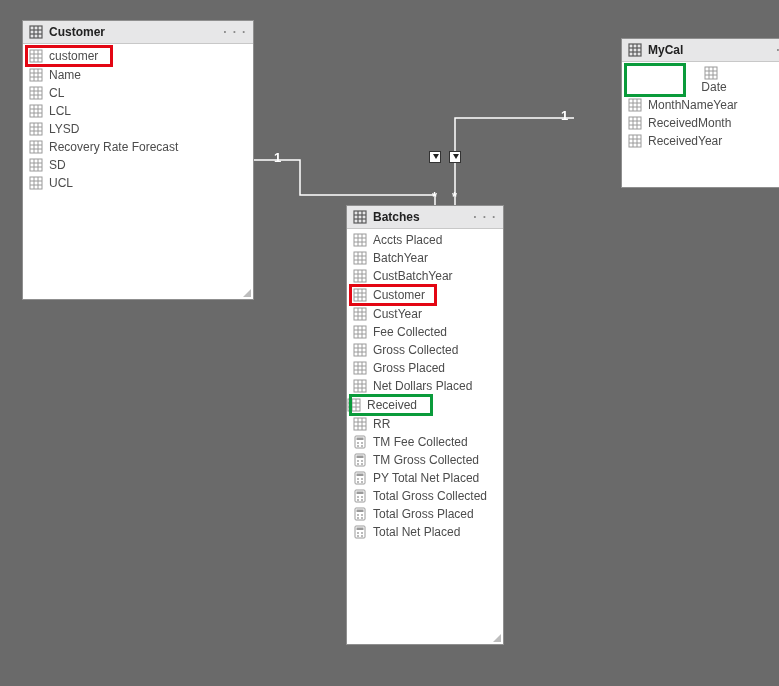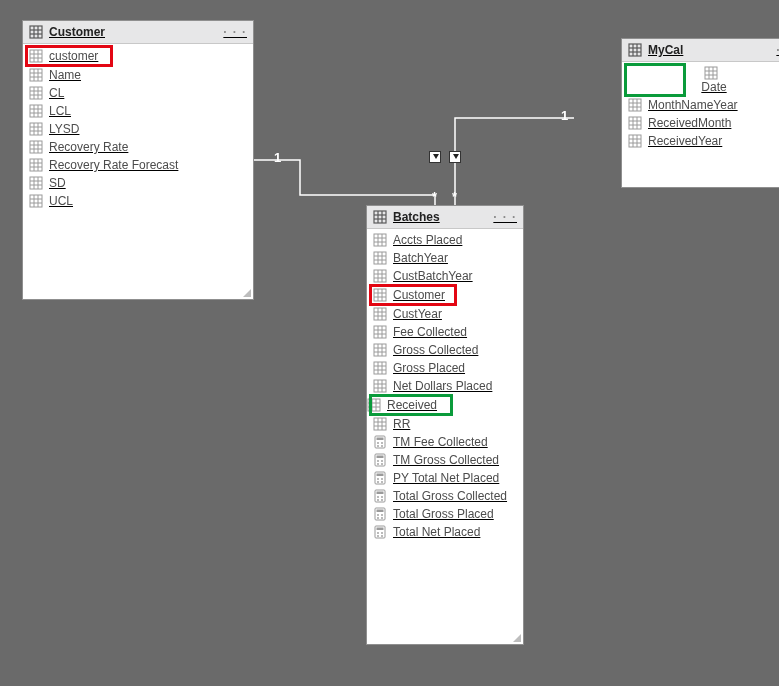--- a/index.html
+++ b/index.html
@@ -12,21 +12,20 @@
     position: relative;
     overflow: hidden;
   }
   .table {
     position: absolute;
     background: #fff;
     border: 1px solid #8f8f8f;
     display: flex;
     flex-direction: column;
     box-shadow: 0 0 0 rgba(0,0,0,0);
-    text-decoration: underline;
   }
   .thead {
     background: #e7e7e8;
     display: flex;
     align-items: center;
     padding: 4px 6px;
     border-bottom: 1px solid #c8c8c8;
     cursor: move;
   }
   .thead .ticon { margin-right: 6px; }
@@ -182,28 +181,20 @@
         <span class="ftxt" data-name="field-label">LCL</span>
       </div>
       <div class="field" data-name="field-customer-lysd">
         <span class="ficon" data-name="column-icon">
           <svg class="field-icon" width="14" height="14">
             <use href="#ico-column"></use>
           </svg>
         </span>
         <span class="ftxt" data-name="field-label">LYSD</span>
       </div>
-      <div class="field" data-name="field-customer-recovery-rate">
-        <span class="ficon" data-name="column-icon">
-          <svg class="field-icon" width="14" height="14">
-            <use href="#ico-column"></use>
-          </svg>
-        </span>
-        <span class="ftxt" data-name="field-label">Recovery Rate</span>
-      </div>
       <div class="field" data-name="field-customer-recovery-rate-forecast">
         <span class="ficon" data-name="column-icon">
           <svg class="field-icon" width="14" height="14">
             <use href="#ico-column"></use>
           </svg>
         </span>
         <span class="ftxt" data-name="field-label">Recovery Rate Forecast</span>
       </div>
       <div class="field" data-name="field-customer-sd">
         <span class="ficon" data-name="column-icon">
@@ -265,21 +256,21 @@
           <svg class="field-icon" width="14" height="14">
             <use href="#ico-column"></use>
           </svg>
         </span>
         <span class="ftxt" data-name="field-label">ReceivedYear</span>
       </div>
     </div>
   <div class="resize" data-name="resize-handle"></div>
 </div>
 
-<div class="table" data-name="table-batches" id="tbl-batches" style="left: 366px; top: 205px; width: 158px; height: 440px; justify-content: center;">
+<div class="table" data-name="table-batches" id="tbl-batches" style="left: 346px; top: 205px; width: 158px; height: 440px; justify-content: center;">
   <div class="thead" data-name="table-header-batches">
     <span class="ticon" data-name="table-icon">
       <svg class="table-icon" width="14" height="14">
           <use href="#ico-table"></use>
         </svg>
     </span>
     <span class="tname" data-name="table-title">Batches</span>
     <span class="dots" data-name="table-menu-button">· · ·</span>
   </div>
   <div class="tbody" data-name="table-body-batches" id="body-batches">

